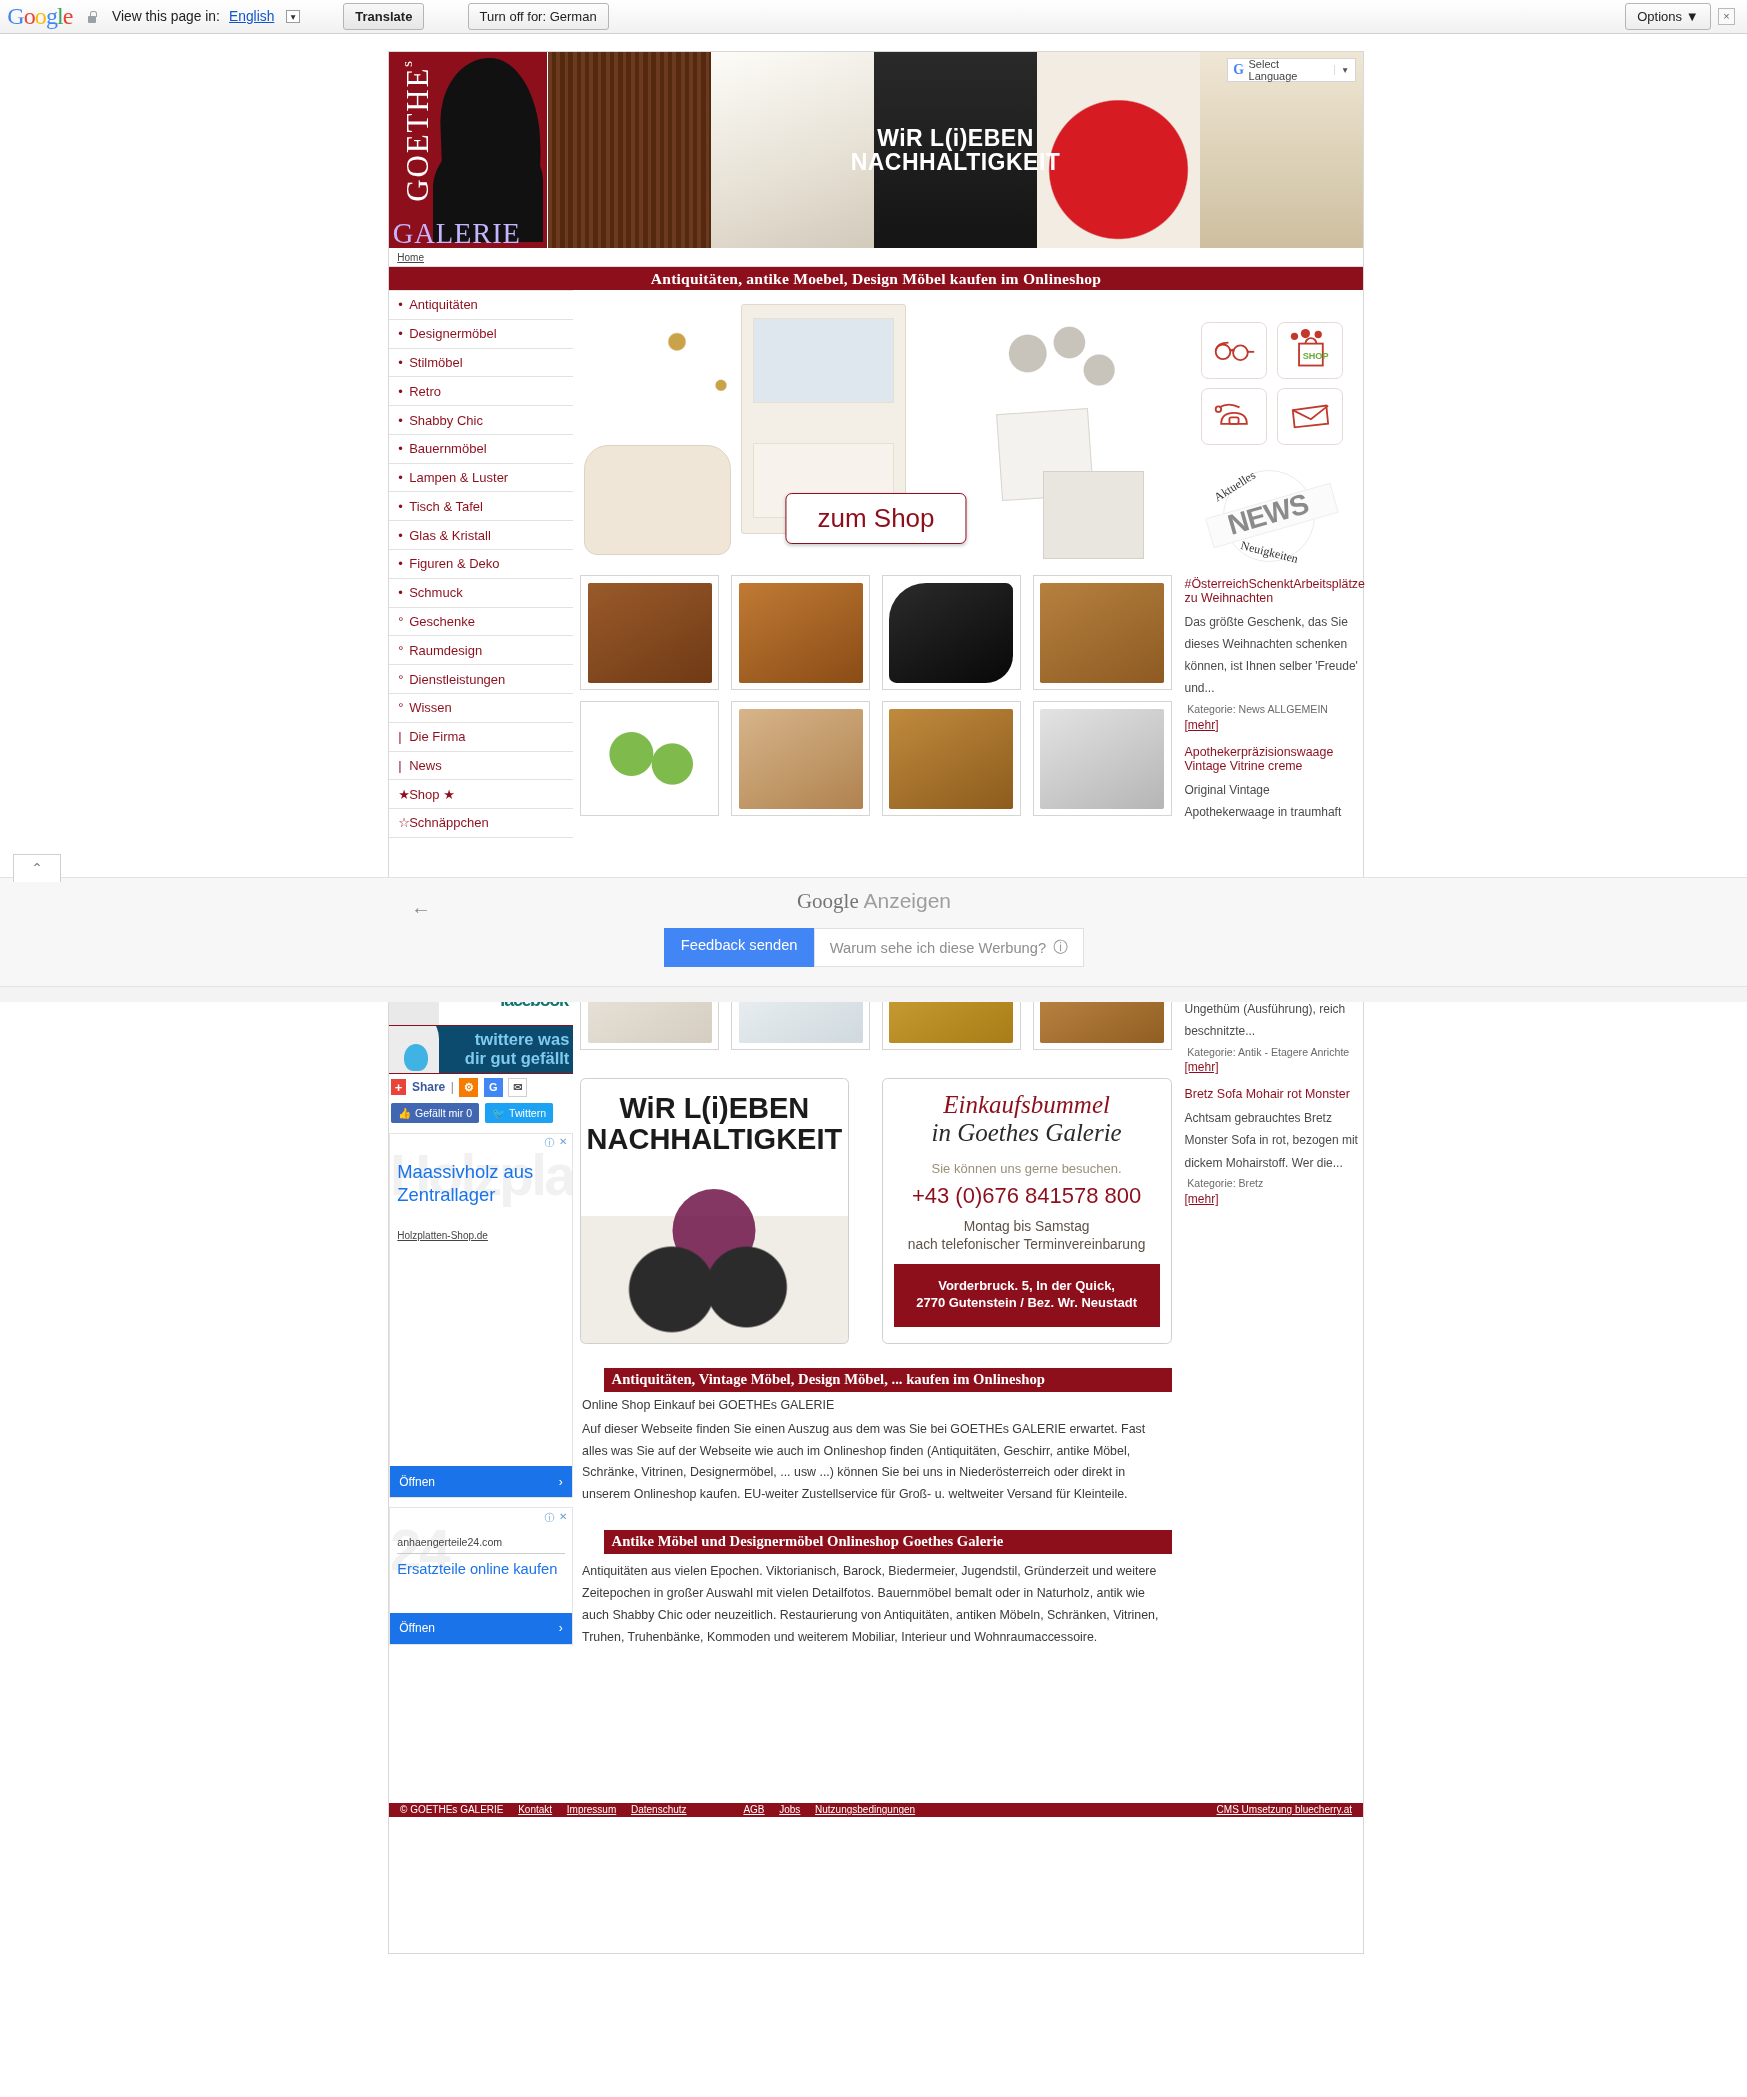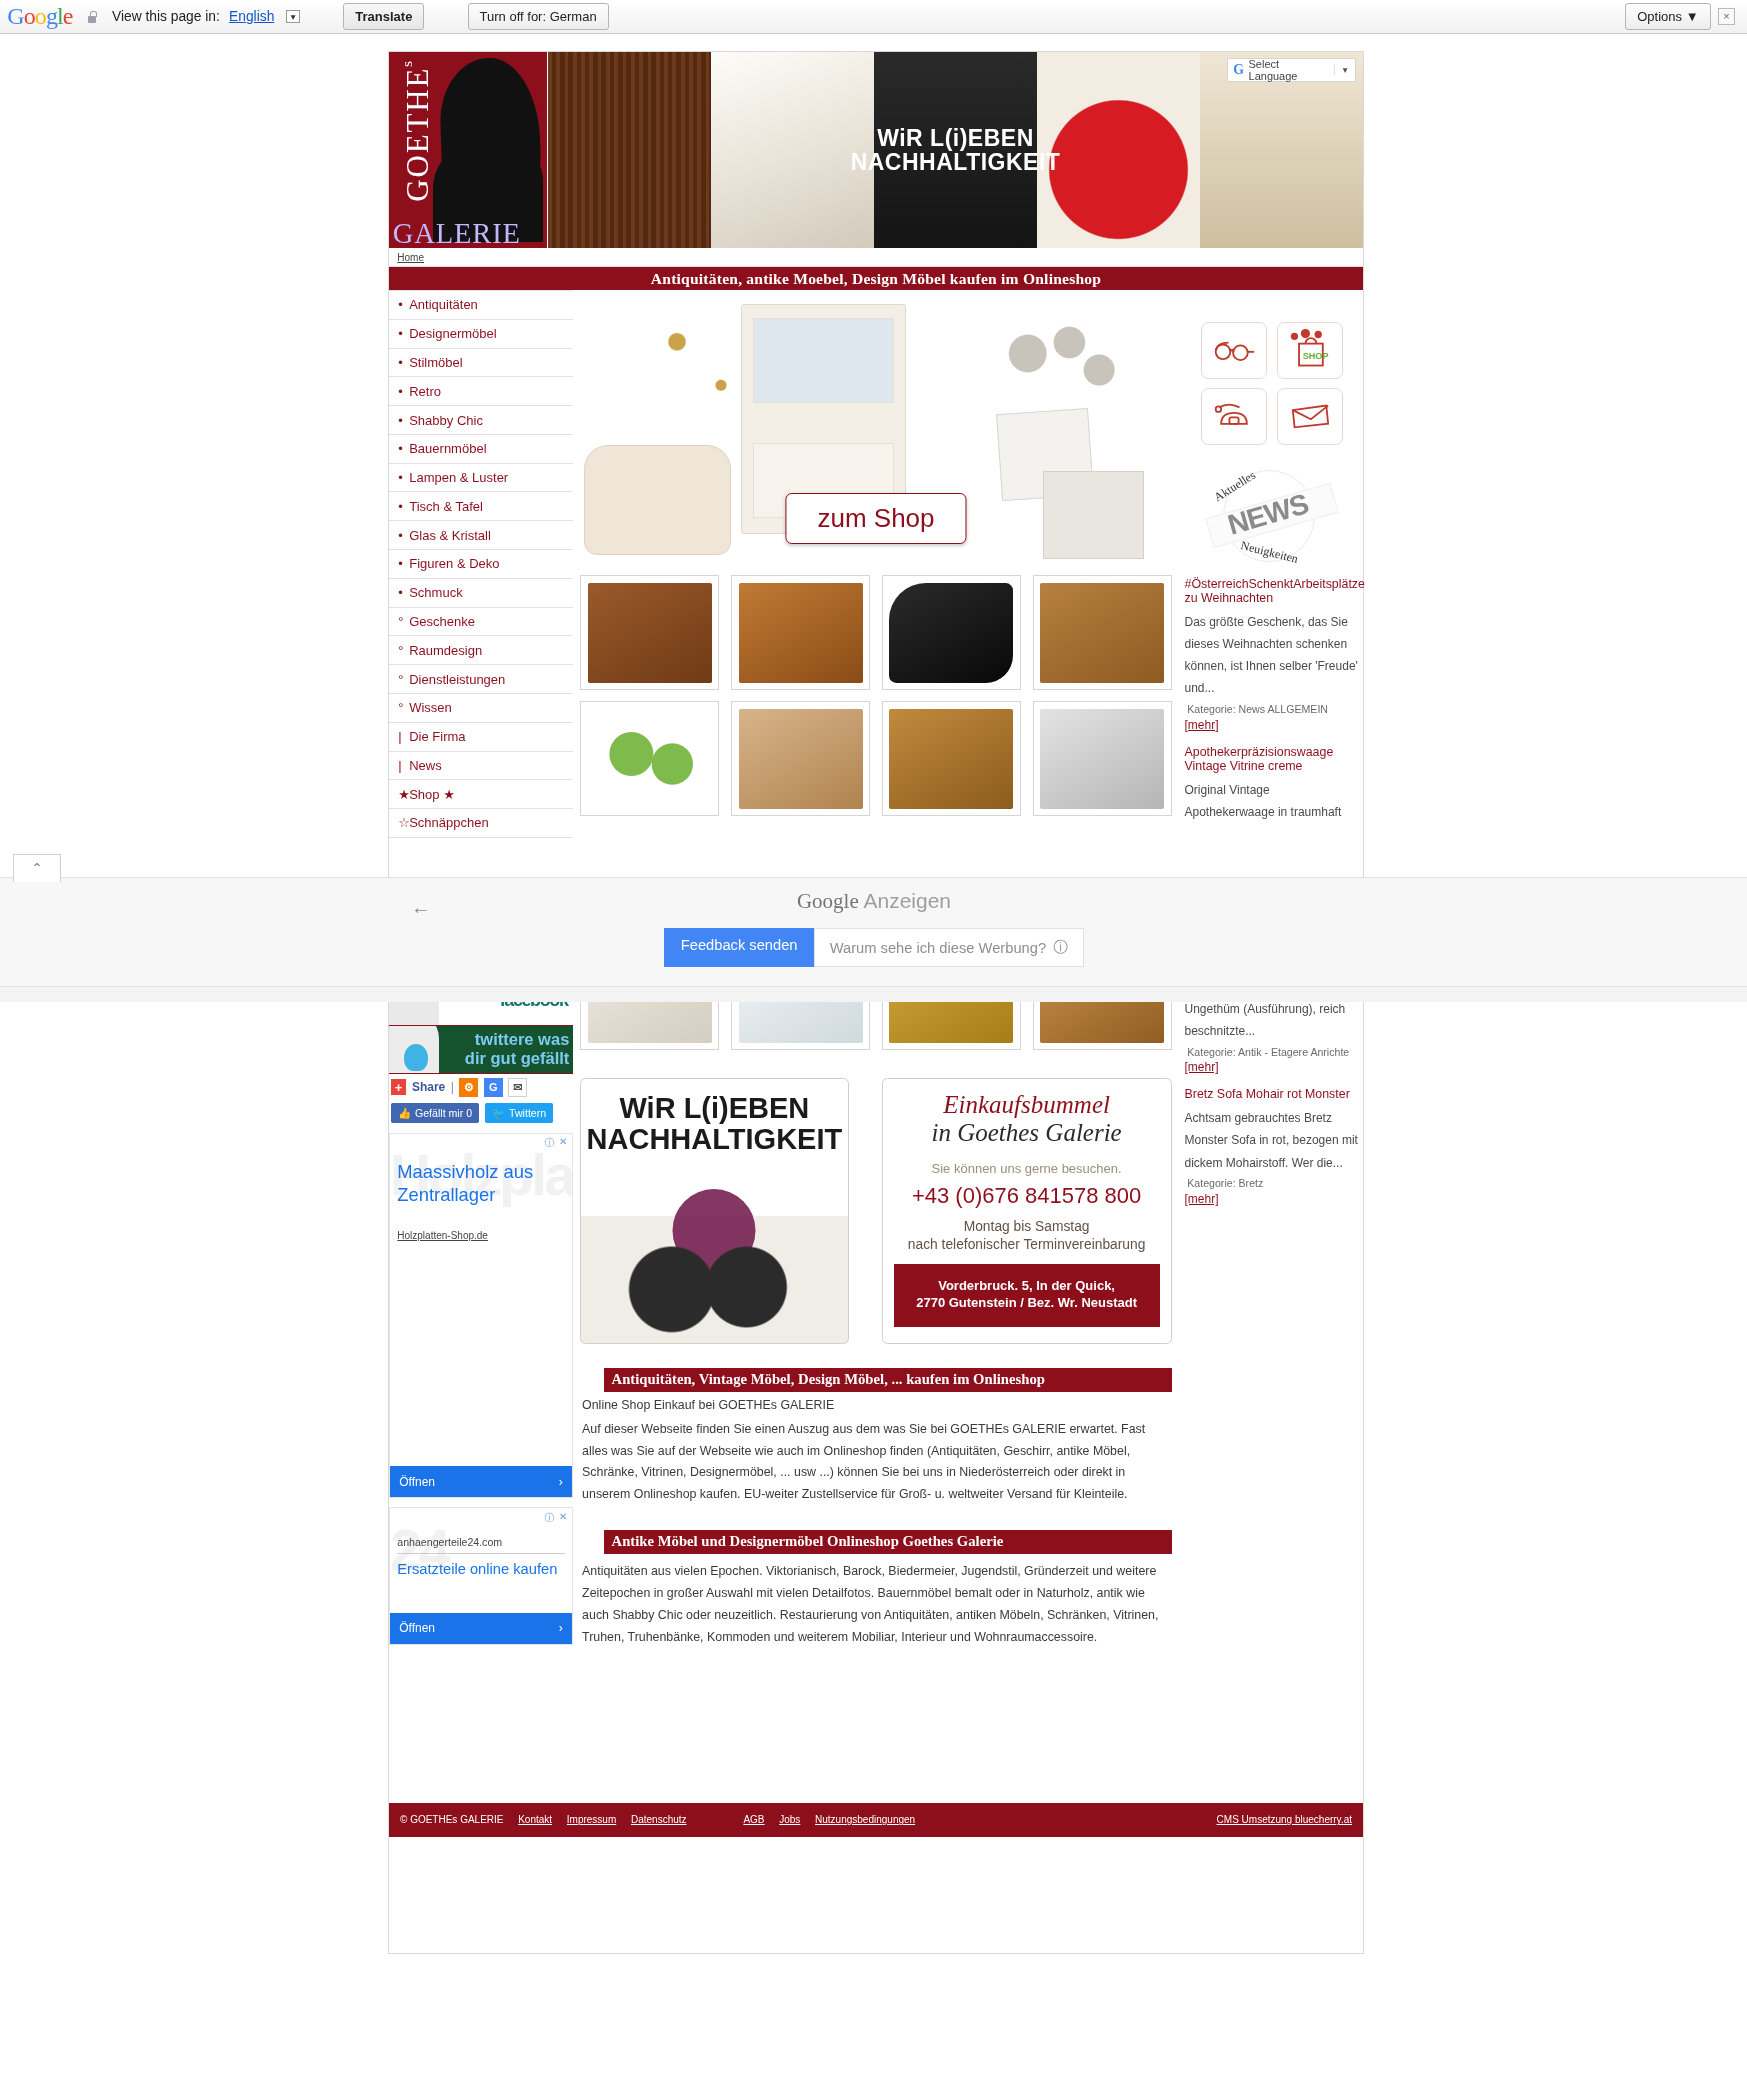--- a/index.html
+++ b/index.html
@@ -183,21 +183,21 @@
   .newsitem h4{margin:0;color:#8d0f1c;font-size:12.4px;font-weight:normal;line-height:1.15;}
   .newsitem p{margin:5.5px 0 0;font-size:12px;color:#4a4a4a;line-height:1.85;}
   .kat{font-size:10.6px;color:#6a6a6a;margin-top:3.7px;padding-left:2.8px;}
   .mehr{display:inline-block;margin-top:2.8px;color:#8d0f1c;font-size:12px;text-decoration:underline;}
 
   
   .fbbox{border-bottom:1.8px solid #8d0f1c;height:48px;position:relative;background:#fff;overflow:hidden;}
   .fbbox .ghost{position:absolute;left:-5.5px;top:-9.2px;width:55px;height:73px;background:#e9e9e9;border-radius:27.5px 27.5px 0 0;}
   .fbbox .t{position:absolute;right:5.5px;top:1.8px;font-size:9.2px;color:#3b5998;}
   .fbbox .fb{position:absolute;right:5.5px;top:12px;font-size:18px;font-weight:bold;color:#0f766e;font-family:"Liberation Sans",sans-serif;letter-spacing:-1.4px;}
-  .twbox{border-bottom:1.8px solid #8d0f1c;height:48px;position:relative;background:#14532d;overflow:hidden;}
+  .twbox{border-bottom:1.8px solid #8d0f1c;height:48px;position:relative;background:#0c4a6e;overflow:hidden;}
   .twbox .ghost{position:absolute;left:-5.5px;top:-14.7px;width:55px;height:73px;background:#ececec;border-radius:27.5px 27.5px 0 0;}
   .twbox .bird{position:absolute;left:14.7px;bottom:1.8px;width:24px;height:27.5px;background:#3fb3e4;border-radius:50% 50% 40% 40%;}
   .twbox .l1,.twbox .l2{position:absolute;right:3.7px;font-weight:bold;font-size:16.5px;color:#7ecbf0;font-family:"Liberation Sans",sans-serif;}
   .twbox .l1{top:3.7px;} .twbox .l2{top:23px;}
 
   .sharerow{display:flex;align-items:center;gap:5.5px;padding:3.7px 1.8px;}
   .shareplus{background:#e8443a;color:#fff;font-weight:bold;width:15.6px;height:15.6px;display:flex;align-items:center;justify-content:center;font-size:13px;}
   .sharelbl{color:#3b5998;font-size:12px;font-weight:bold;}
   .sqico{width:19px;height:19px;display:flex;align-items:center;justify-content:center;font-size:11px;color:#fff;font-weight:bold;}
   .sq-org{background:#f57c00;} .sq-blue{background:#4285F4;} .sq-mail{background:#fff;border:0.9px solid #cfcfcf;color:#555;}
@@ -211,21 +211,21 @@
   .adhead{display:flex;justify-content:flex-end;gap:4.6px;padding:2.8px 4.6px 0;color:#6b9fd4;font-size:10px;}
   .adbody{position:relative;padding:9.2px 7.3px 0;overflow:hidden;}
   .adwm{position:absolute;inset:0;color:#f1f1f1;font-size:57px;font-weight:bold;line-height:.9;letter-spacing:-2.8px;overflow:hidden;z-index:0;}
   .adtitle{position:relative;z-index:1;color:#1a73e8;font-size:18.4px;line-height:1.25;}
   .addom{position:relative;z-index:1;color:#444;font-size:10px;text-decoration:underline;margin-top:24px;display:inline-block;}
   .addom2{position:relative;z-index:1;color:#444;font-size:10.6px;margin:1.8px 0 5.5px;border-bottom:0.9px solid #ccc;padding-bottom:5.5px;display:block;}
   .adopen{margin-top:13px;background:#1a73e8;color:#fff;font-size:12px;padding:8.3px 9.2px;display:flex;justify-content:space-between;align-items:center;gap:39px;}
 
   
   .footer{
-    background:#8d0f1c;color:#fff;height:34px;display:flex;align-items:center;
+    background:#8d0f1c;color:#fff;height:14px;display:flex;align-items:center;
     padding:0 11px;font-size:10px;gap:14.7px;margin-top:16.5px;
   }
   .footer a{color:#fff;text-decoration:underline;font-size:10px;}
   .footer .spacer{flex:1 1 auto;}
 
   
   #adoverlay{
     position:absolute;left:0;top:877px;width:1748px;height:110px;background:#f7f7f7;
     border-top:0.9px solid #e2e2e2;border-bottom:0.9px solid #e2e2e2;z-index:50;
   }

